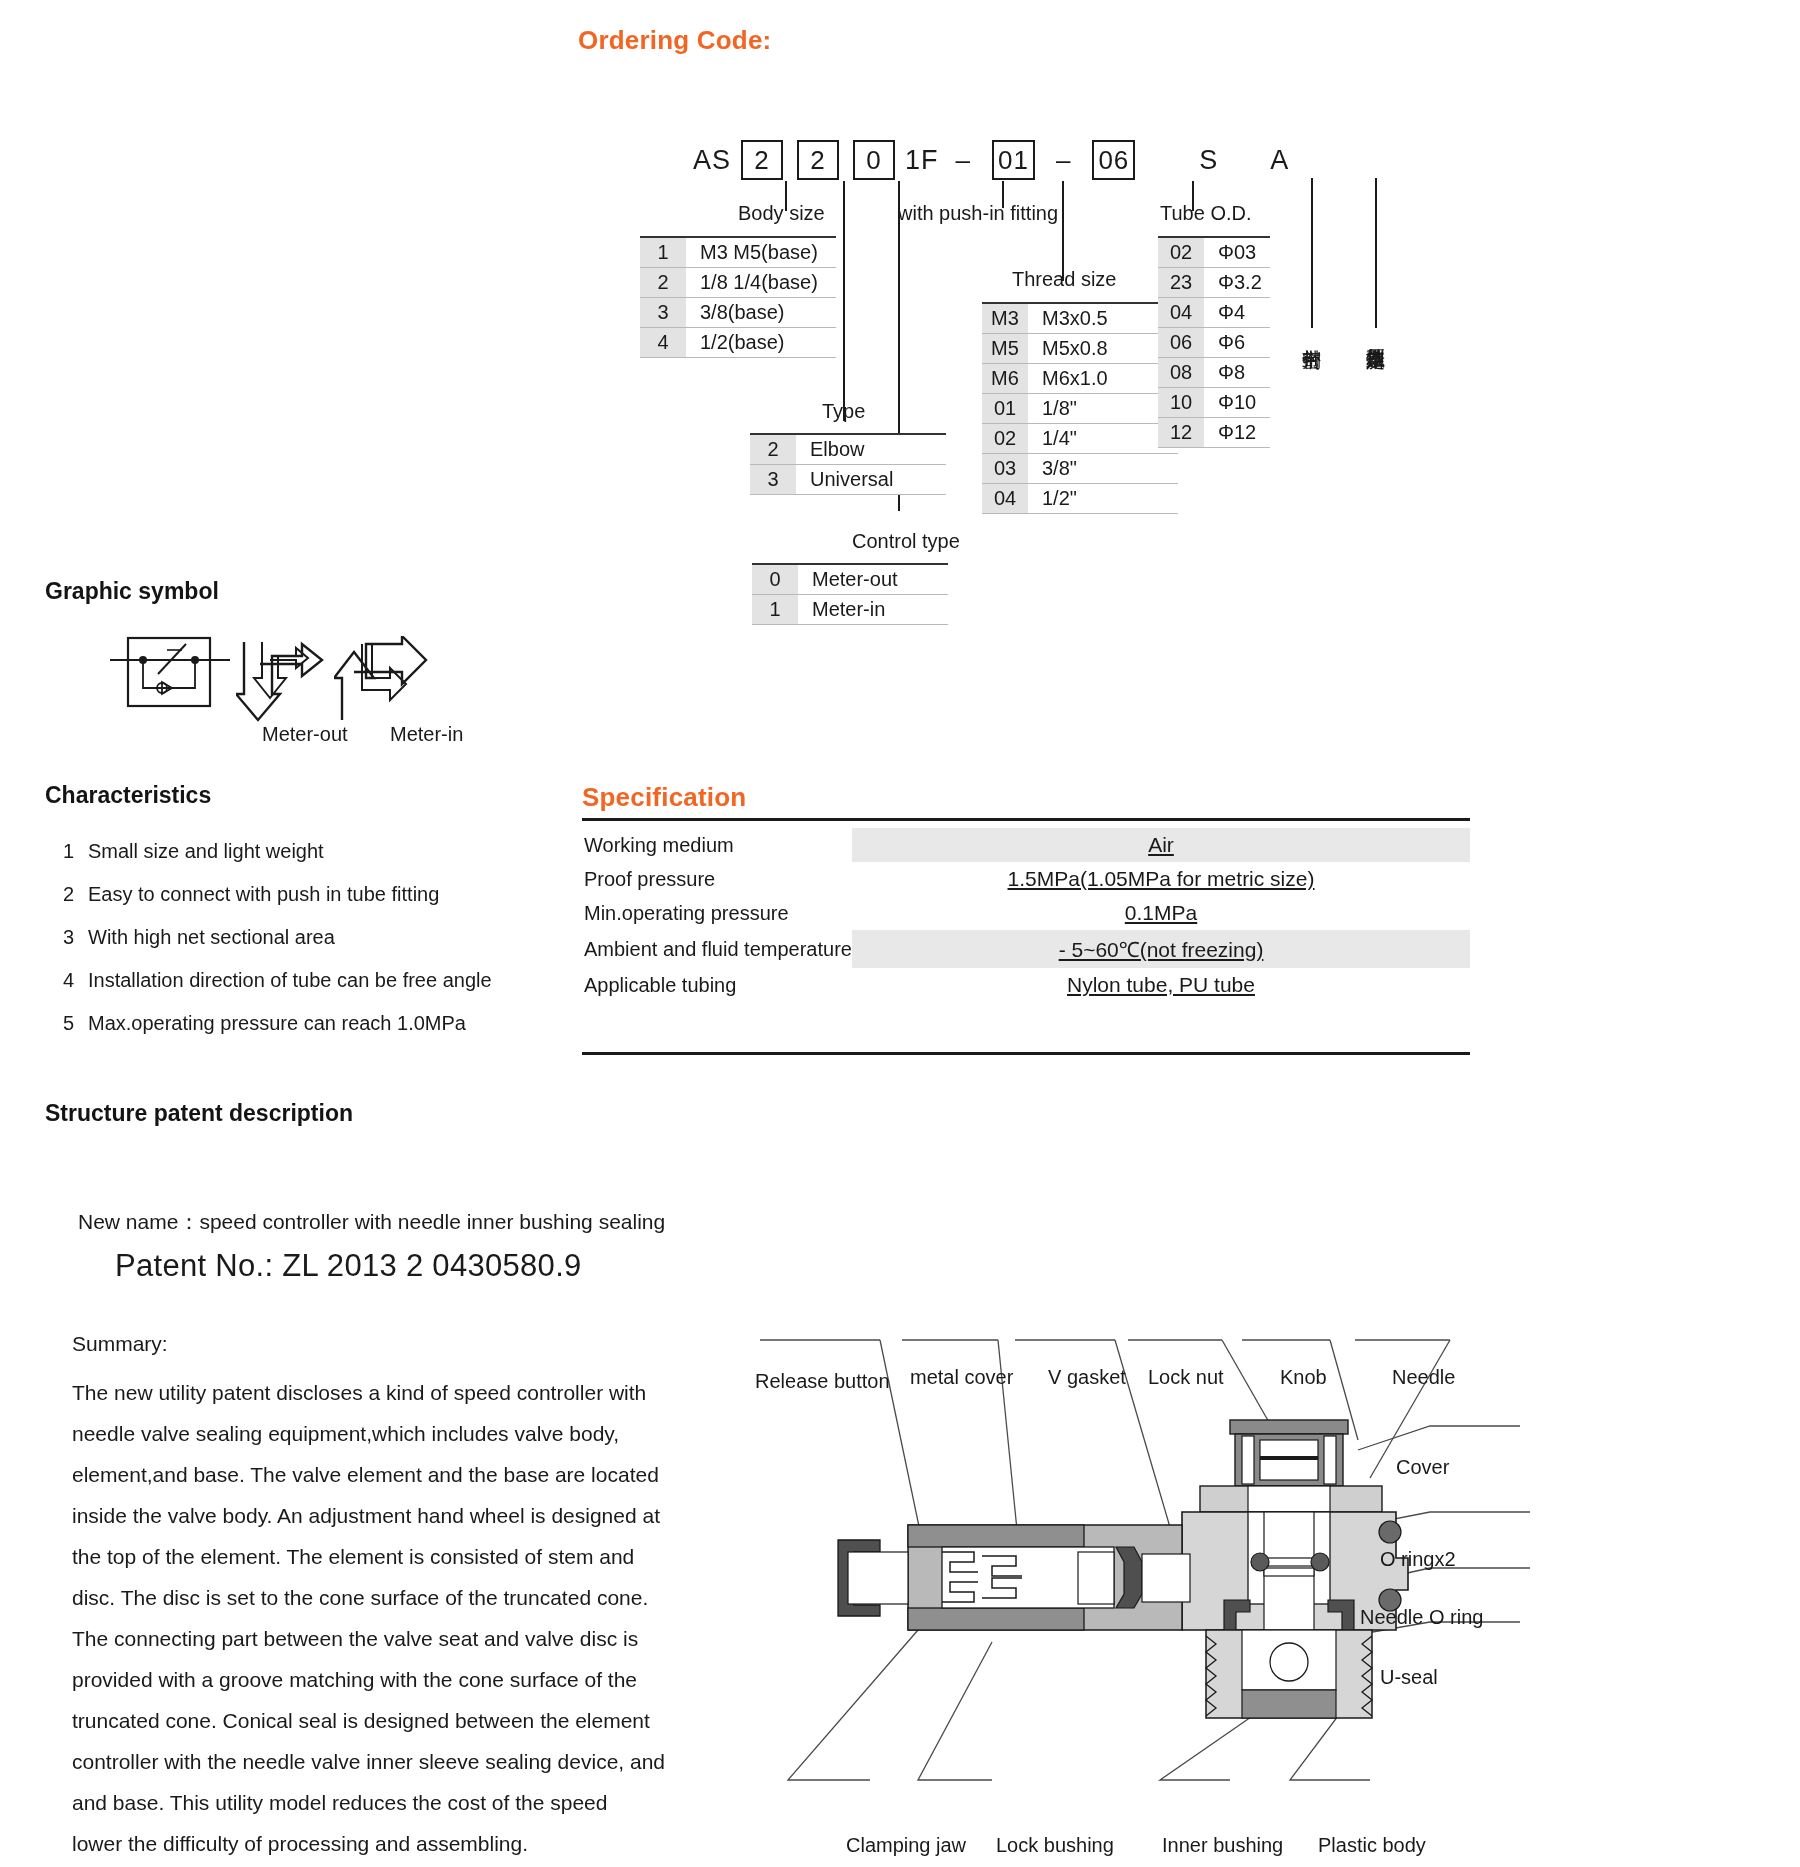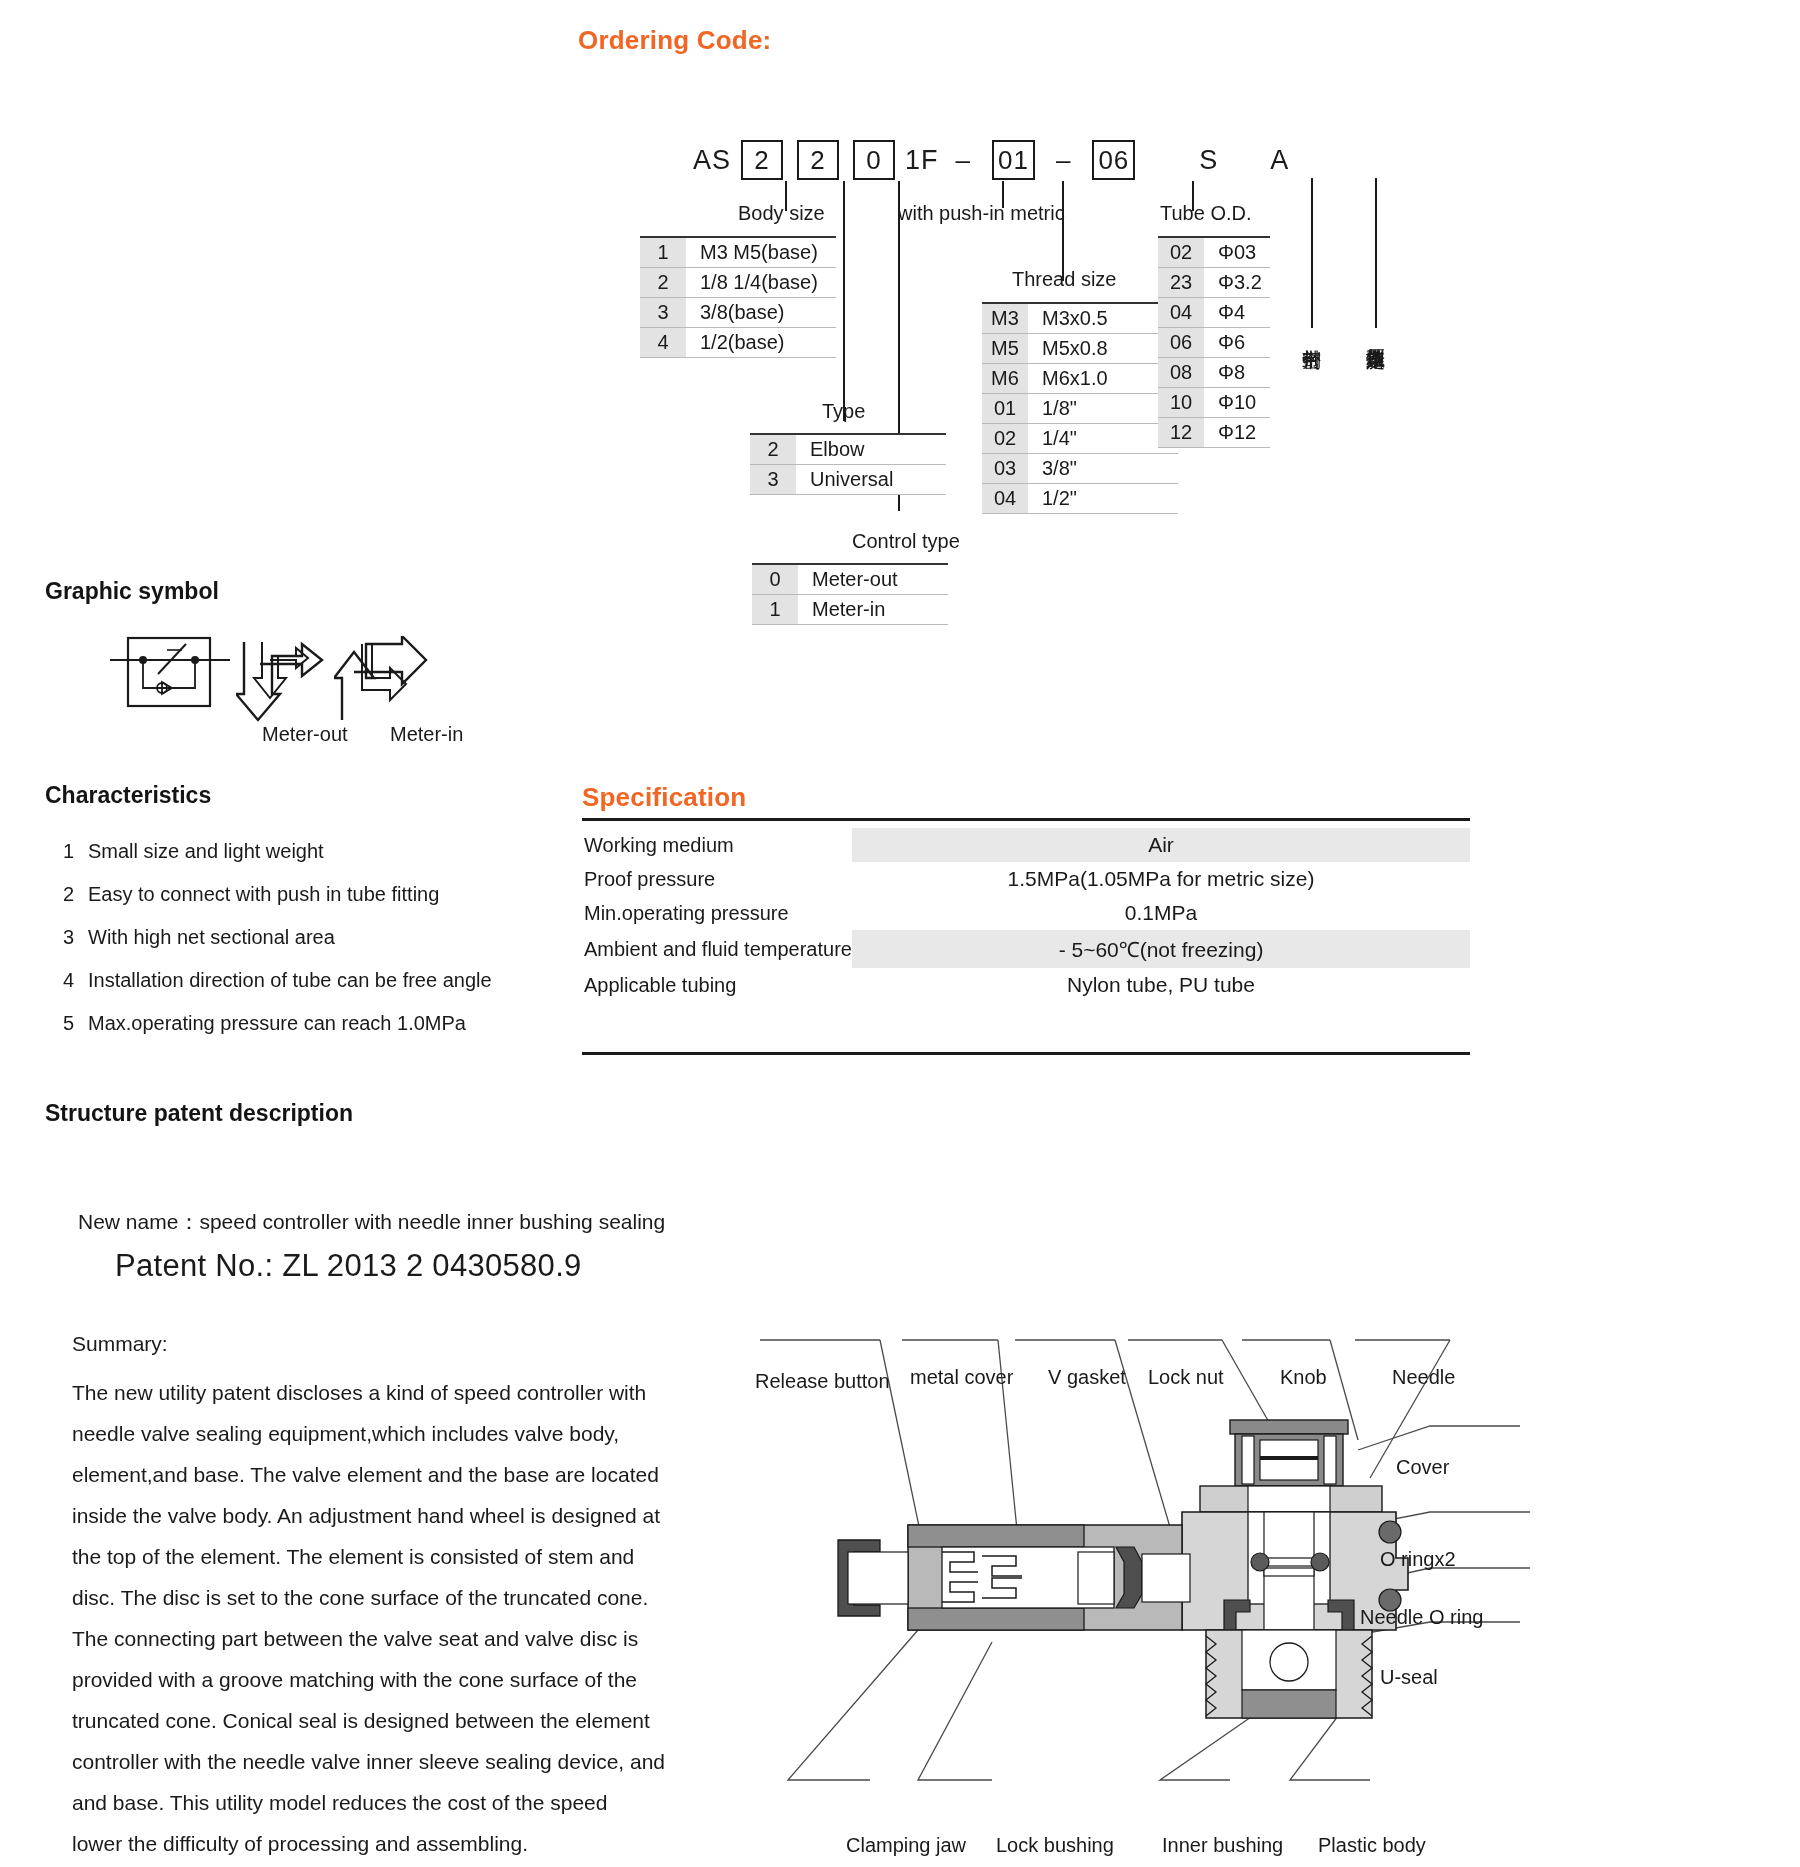--- a/index.html
+++ b/index.html
@@ -87,21 +87,21 @@
   .char-num { width: 12px; text-align: right; }
 
   
   #spec-table {
     left: 582px; top: 828px; width: 888px;
     border-collapse: collapse;
     font-size: 20px;
   }
   #spec-table tr td { padding: 5px 0; height: 33px; }
   #spec-table td.label { width: 270px; padding-left: 2px; white-space: nowrap; }
-  #spec-table td.value { text-align: center; font-size: 21px; }
+  #spec-table td.value { text-align: center; font-size: 21px; text-decoration: underline; }
   #spec-table tr.shaded td.value { background: #e8e8e8; }
   #spec-head-rule {
     left: 582px; top: 818px; width: 888px; height: 3px; background: #1a1a1a;
   }
   #spec-bottom-rule {
     left: 582px; top: 1052px; width: 888px; height: 3px; background: #1a1a1a;
   }
 
   
   #patent-newname { font-size: 21px; }
@@ -193,21 +193,21 @@
         <td class="val">Meter-out</td>
         </tr>
     <tr>
           <td class="key">1</td>
         <td class="val">Meter-in</td>
         </tr>
   </tbody>
     </table>
 </div>
 
-<div class="abs callout" style="left:898px; top:202px;">with push-in metric</div>
+<div class="abs callout" style="left:898px; top:202px;">with push-in fitting</div>
 
 <div class="abs callout" style="left:1012px; top:268px;">Thread size</div>
 <div class="abs" style="left:982px; top:302px;">
   <table class="opt-table wide">
     <tbody>
         <tr class="topline">
           <td class="key">M3</td>
         <td class="val">M3x0.5</td>
         </tr>
     <tr>

